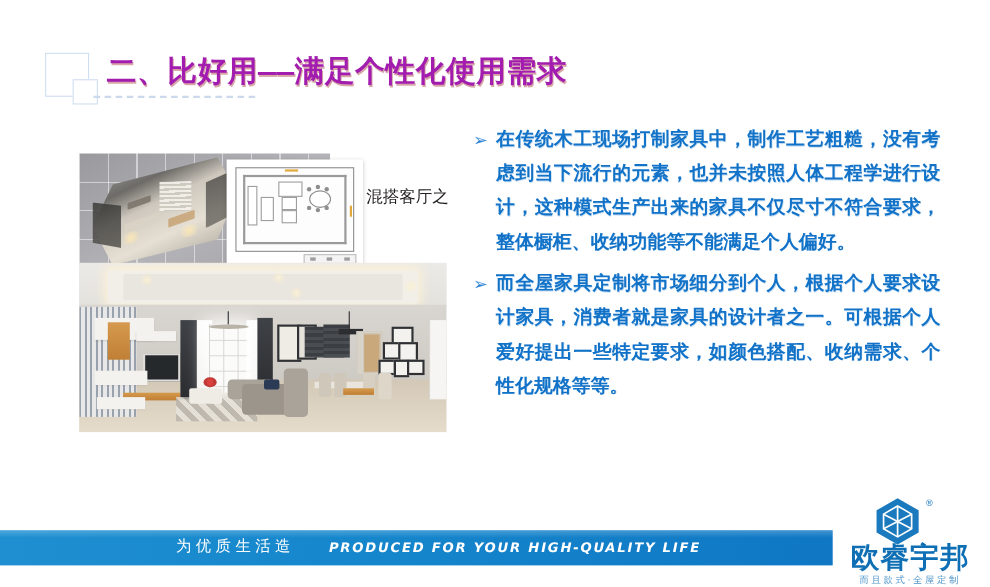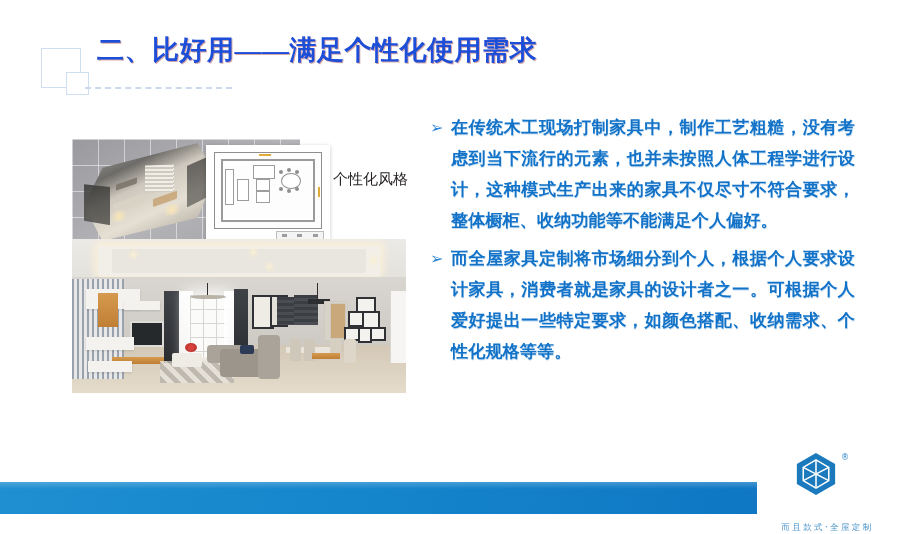--- a/index.html
+++ b/index.html
@@ -20,25 +20,25 @@
     position:absolute;left:66px;top:72px;width:21px;height:21px;
     border:1.5px solid #cfdef0;background:#fff;
   }
   .deco-dash{
     position:absolute;left:85px;top:87px;width:147px;height:0;
     border-top:2px dashed #ccd9ec;
   }
 
   
   .title{
-    position:absolute;left:97px;top:32px;
-    font-size:27px;font-weight:bold;color:#1d4ed8;
+    position:absolute;left:97px;top:47px;
+    font-size:27px;font-weight:bold;color:#a21caf;
     letter-spacing:.5px;white-space:nowrap;
     text-shadow:1px 1px 0 rgba(140,0,0,.35);
-    font-family:Liberation Serif, serif;
+    font-family:Liberation Mono, monospace;
   }
 
   
   .photo{
     position:absolute;left:72px;top:139px;width:334px;height:254px;
     overflow:hidden;background:#fff;
   }
   
   .iso-panel{
     position:absolute;left:0;top:0;width:228px;height:100px;
@@ -345,41 +345,44 @@
       <div class="r-dtable" style="left:214px;top:108px;width:54px;height:6px;"></div>
       <div class="r-dchair" style="left:218px;top:100px;width:11px;height:22px;"></div>
       <div class="r-dchair" style="left:232px;top:100px;width:11px;height:22px;"></div>
       <div class="r-dchair" style="left:258px;top:100px;width:11px;height:22px;background:#d7d0c2;"></div>
       <div class="r-dchair" style="left:272px;top:100px;width:12px;height:24px;background:#ded7c9;"></div>
       <div class="r-wood" style="left:240px;top:114px;width:28px;height:6px;"></div>
     </div>
   </div>
 
   <div class="caption">
-    <div>个性化风格</div>
+    <div>混搭客厅之</div>
   </div>
 
   <div class="body">
     <div class="bullet">
       <span class="mark">➢</span>
       <span class="txt">在传统木工现场打制家具中，制作工艺粗糙，没有考虑到当下流行的元素，也并未按照人体工程学进行设计，这种模式生产出来的家具不仅尽寸不符合要求，整体橱柜、收纳功能等不能满足个人偏好。</span>
     </div>
     <div class="bullet">
       <span class="mark">➢</span>
       <span class="txt">而全屋家具定制将市场细分到个人，根据个人要求设计家具，消费者就是家具的设计者之一。可根据个人爱好提出一些特定要求，如颜色搭配、收纳需求、个性化规格等等。</span>
     </div>
   </div>
 
   <div class="foot-bar"></div>
+  <div class="foot-cn">为优质生活造</div>
+  <div class="foot-en">PRODUCED FOR YOUR HIGH-QUALITY LIFE</div>
 
   <div class="logo">
     <svg class="logo-hex" viewBox="0 0 100 100">
       <polygon points="50,4 92,28 92,72 50,96 8,72 8,28" fill="#1b79bd" stroke="#1b79bd" stroke-width="3"></polygon>
       <polygon points="50,18 79,35 79,65 50,82 21,65 21,35" fill="none" stroke="#ffffff" stroke-width="3.5"></polygon>
       <line x1="50" y1="18" x2="50" y2="82" stroke="#ffffff" stroke-width="3.5"></line>
       <line x1="21" y1="35" x2="79" y2="65" stroke="#ffffff" stroke-width="3.5"></line>
       <line x1="79" y1="35" x2="21" y2="65" stroke="#ffffff" stroke-width="3.5"></line>
     </svg>
     <div class="logo-reg">®</div>
+    <div class="logo-name">欧睿宇邦</div>
     <div class="logo-tag">而且款式·全屋定制</div>
   </div>
 
 </div>
 
 </body></html>

